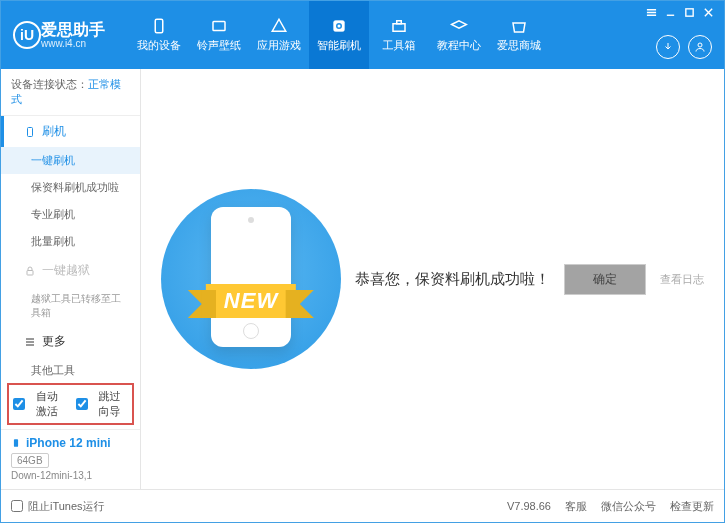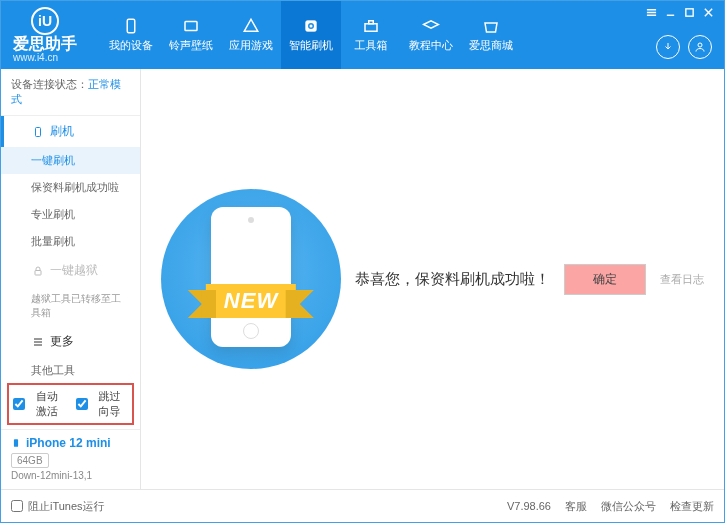--- a/index.html
+++ b/index.html
@@ -1,42 +1,42 @@
 <!DOCTYPE html>
 <html><head>
 <meta charset="utf-8">
 <style>
 * { margin: 0; padding: 0; box-sizing: border-box; font-family: "Microsoft YaHei", Arial, sans-serif; }
 body { background: #fff; }
 .window { width: 725px; height: 523px; border: 1px solid #43a0e4; position: relative; display: flex; flex-direction: column; }
 
 
 .header { background: #1e8fe6; height: 68px; display: flex; align-items: center; padding: 0 12px; color: #fff; position: relative; }
-.logo-wrap { display: flex; align-items: center; gap: 0; margin-right: 24px; flex-direction: column; }
+.logo-wrap { display: flex; align-items: flex-start; gap: 0; margin-right: 24px; }
 .logo-circle { width: 28px; height: 28px; border: 2px solid #fff; border-radius: 50%; display: flex; align-items: center; justify-content: center; font-weight: bold; font-size: 14px; }
 .brand-text { font-size: 16px; font-weight: bold; line-height: 1.1; }
 .brand-url { font-size: 10px; opacity: 0.85; }
 .nav { display: flex; height: 100%; }
 .nav-item { width: 60px; display: flex; flex-direction: column; align-items: center; justify-content: center; font-size: 11px; gap: 3px; cursor: pointer; }
 .nav-item.active { background: #0a78d4; }
 .nav-icon { width: 18px; height: 18px; display: flex; align-items: center; justify-content: center; }
 .nav-icon svg { width: 18px; height: 18px; fill: #fff; stroke: #fff; }
 .header-right { position: absolute; right: 10px; top: 6px; display: flex; gap: 8px; align-items: center; }
 .header-right svg { width: 11px; height: 11px; fill: #fff; cursor: pointer; }
 .header-circles { position: absolute; right: 12px; bottom: 10px; display: flex; gap: 8px; }
 .hcircle { width: 24px; height: 24px; border: 1.5px solid #fff; border-radius: 50%; display: flex; align-items: center; justify-content: center; cursor: pointer; }
 .hcircle svg { width: 12px; height: 12px; fill: none; stroke: #fff; stroke-width: 2; }
 
 
 .body { flex: 1; display: flex; overflow: hidden; }
 .sidebar { width: 140px; border-right: 1px solid #e5e5e5; display: flex; flex-direction: column; font-size: 12px; color: #555; overflow: hidden; }
 .status-line { padding: 8px 10px; border-bottom: 1px solid #eee; font-size: 11px; color: #666; }
 .status-val { color: #1e8fe6; }
 .menu { flex: 1; overflow-y: auto; }
-.menu-section { padding: 7px 28px; display: flex; align-items: center; gap: 6px; color: #333; border-left: 3px solid transparent; }
+.menu-section { padding: 7px 20px; display: flex; align-items: center; gap: 6px; color: #333; border-left: 3px solid transparent; }
 .menu-section.top { border-left-color: #1e8fe6; color: #1e8fe6; }
 .menu-sub { padding: 6px 10px 6px 30px; font-size: 11px; color: #666; cursor: pointer; }
 .menu-sub.active { background: #e8f3fc; color: #1e8fe6; }
 .menu-sub.notice { font-size: 10px; color: #999; line-height: 1.4; }
 .sec-icon { width: 12px; height: 12px; fill: currentColor; }
 .checkbox-row { border: 2px solid #d9534f; margin: 4px 6px; padding: 4px 4px; display: flex; gap: 10px; align-items: center; font-size: 11px; }
 .checkbox-row label { display: flex; align-items: center; gap: 11px; color: #444; }
 .checkbox-row input { accent-color: #1e8fe6; width: 12px; height: 12px; }
 .device-block { padding: 6px 10px 8px; border-top: 1px solid #eee; }
 .device-name { display: flex; align-items: center; gap: 5px; color: #1e8fe6; font-size: 12px; font-weight: bold; }
@@ -49,21 +49,21 @@
 .phone-illus { width: 180px; height: 180px; position: relative; }
 .circle-bg { position: absolute; inset: 0; border-radius: 50%; background: radial-gradient(circle at 50% 45%, #5ab8f3 0%, #3fa6ea 60%, #2c99e4 100%); }
 .phone { position: absolute; left: 50%; top: 18px; transform: translateX(-50%); width: 80px; height: 140px; background: #fff; border-radius: 12px; box-shadow: 0 6px 14px rgba(0,0,0,0.12); }
 .phone::before { content: ""; position: absolute; top: 10px; left: 50%; transform: translateX(-50%); width: 6px; height: 6px; background: #ddd; border-radius: 50%; }
 .phone::after { content: ""; position: absolute; bottom: 8px; left: 50%; transform: translateX(-50%); width: 14px; height: 14px; border: 1.5px solid #ddd; border-radius: 50%; }
 .ribbon { position: absolute; left: 50%; top: 95px; transform: translateX(-50%); background: #ffc833; color: #fff; font-weight: 900; font-size: 22px; letter-spacing: 1px; padding: 4px 18px; z-index: 2; font-style: italic; }
 .ribbon::before, .ribbon::after { content: ""; position: absolute; top: 6px; width: 0; height: 0; border: 14px solid #e5b120; }
 .ribbon::before { left: -18px; border-left-color: transparent; }
 .ribbon::after { right: -18px; border-right-color: transparent; }
 .success-text { font-size: 15px; color: #333; }
-.ok-btn { border: 1px solid #ccc; background: #fca5a5; padding: 6px 28px; font-size: 12px; color: #444; cursor: pointer; }
+.ok-btn { border: 1px solid #ccc; background: #a3a3a3; padding: 6px 28px; font-size: 12px; color: #444; cursor: pointer; }
 .log-link { font-size: 11px; color: #aaa; cursor: pointer; }
 
 
 .footer { height: 26px; border-top: 1px solid #e5e5e5; display: flex; align-items: center; font-size: 11px; color: #666; padding: 16px 10px; }
 .footer-left { display: flex; align-items: center; gap: 5px; }
 .footer-left input { width: 12px; height: 12px; }
 .footer-right { margin-left: auto; display: flex; align-items: center; gap: 14px; }
 .footer-right span { cursor: pointer; }
 </style>
 </head>

